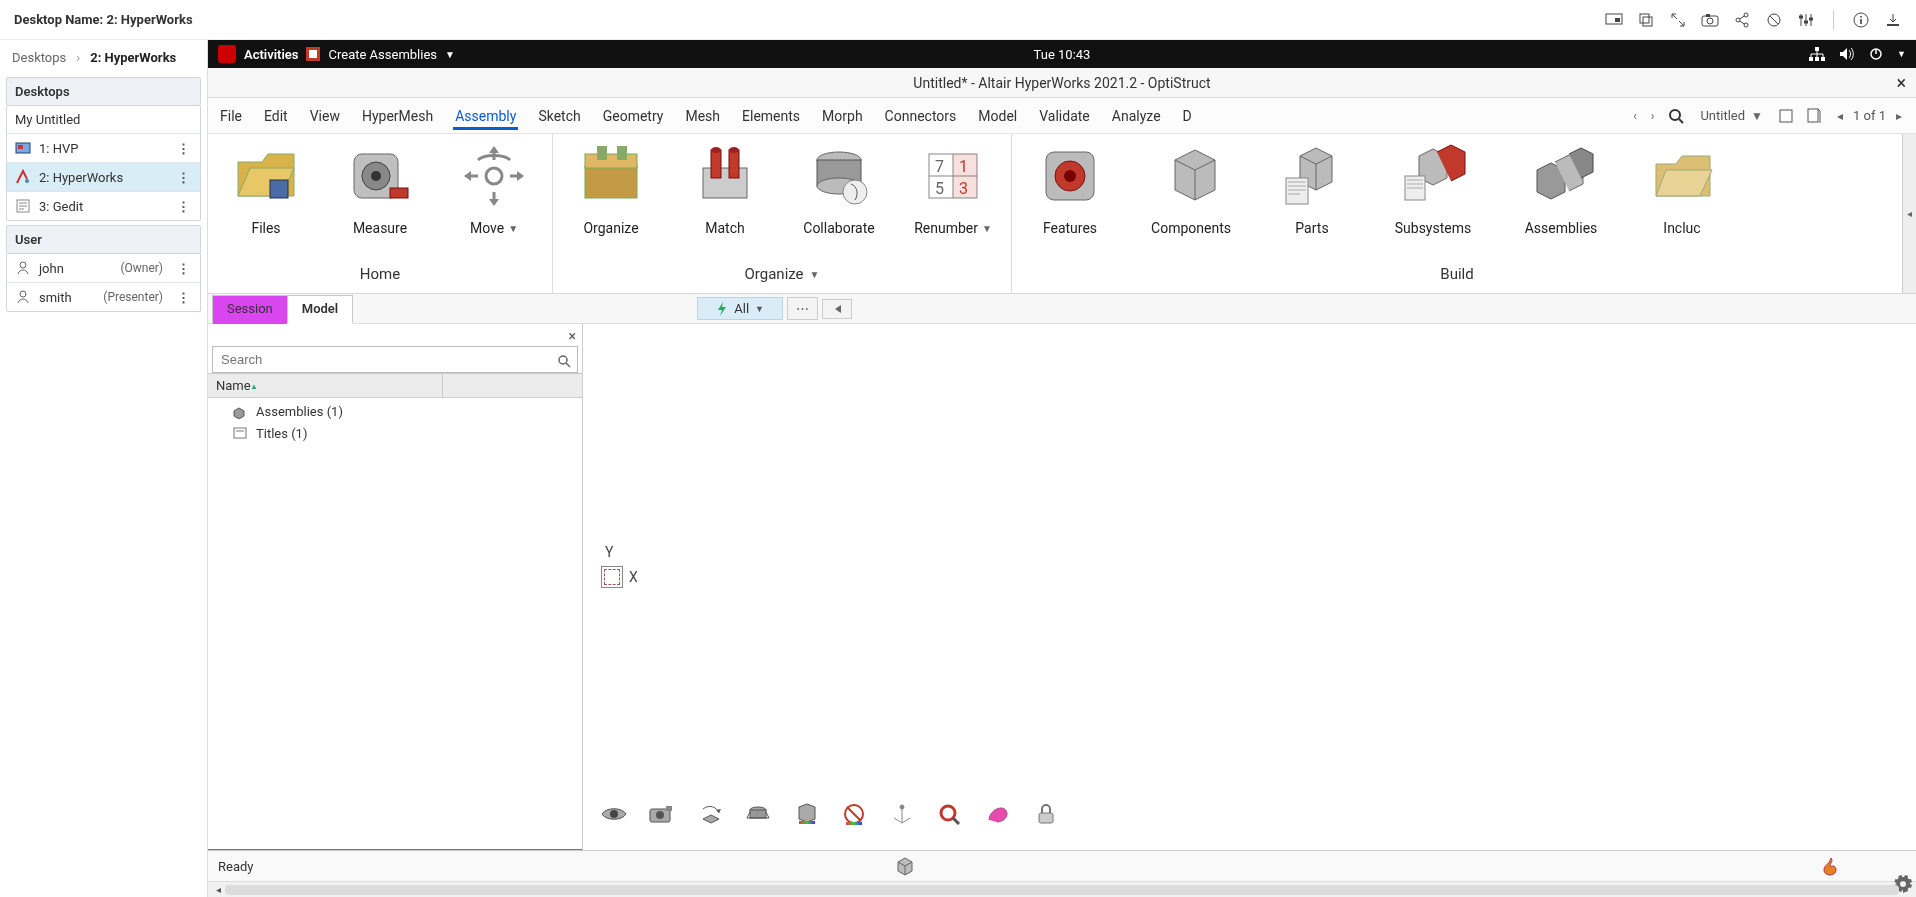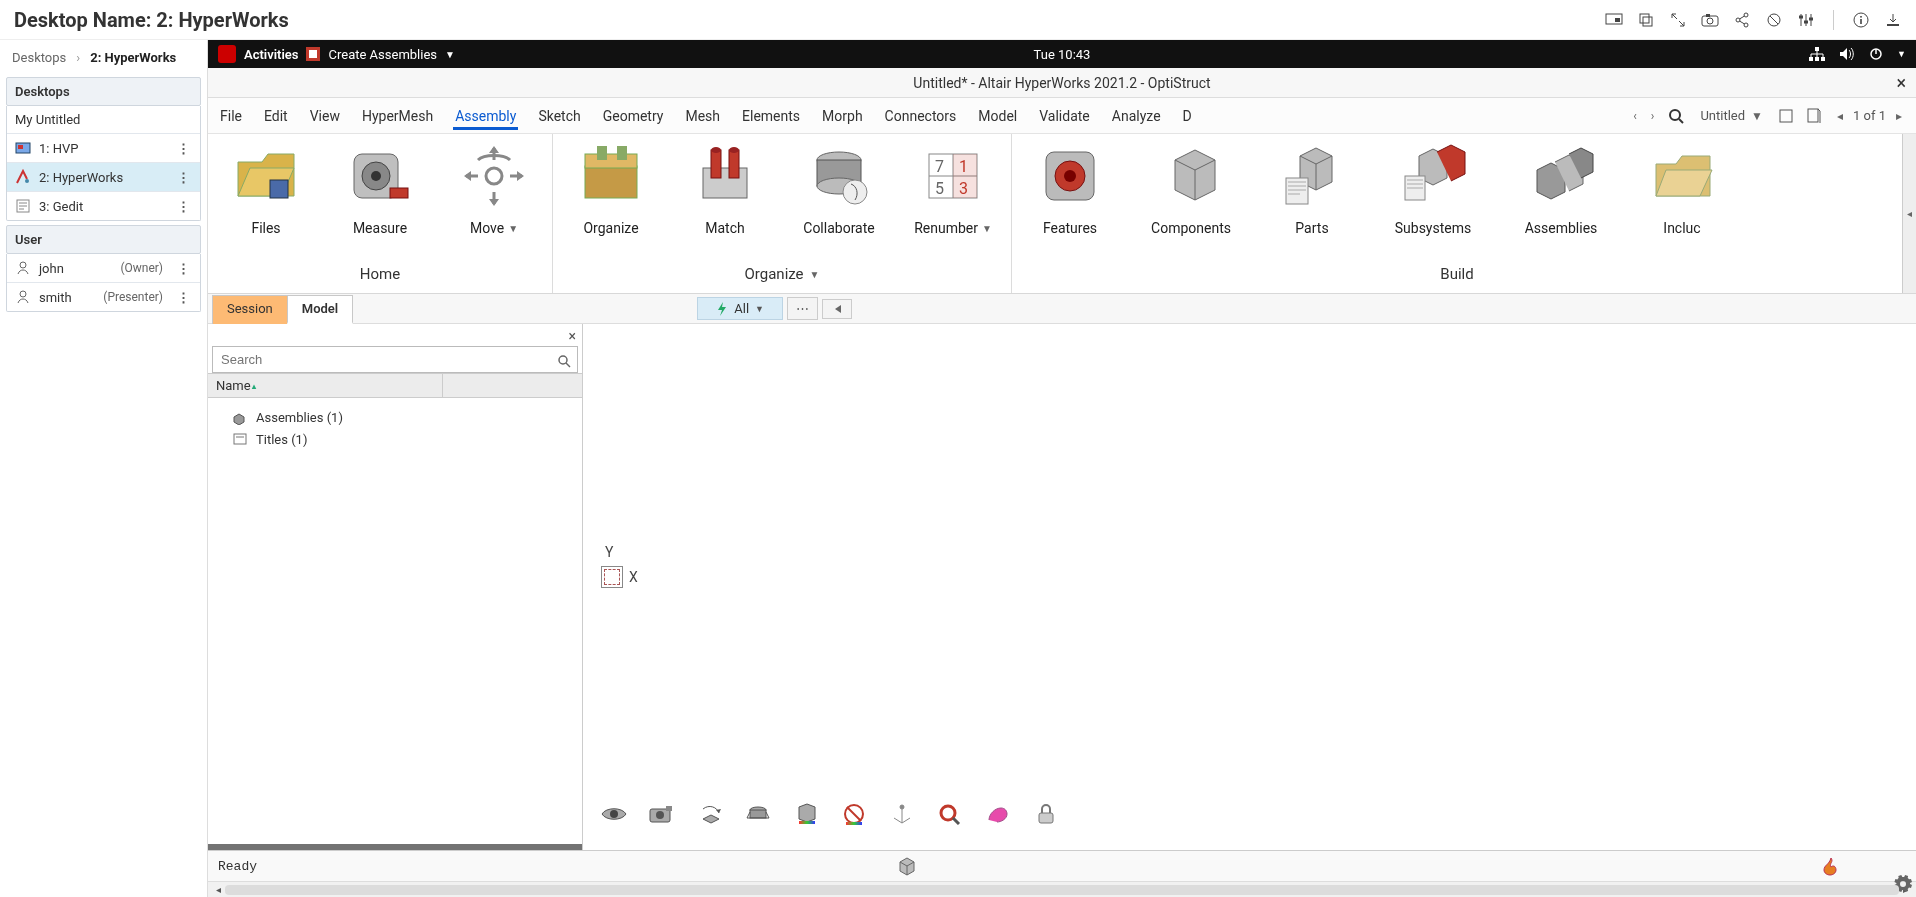--- a/index.html
+++ b/index.html
@@ -13,21 +13,21 @@
   height: 897px;
 }
 
 .topbar {
   height: 40px;
   display: flex;
   align-items: center;
   padding: 0 14px;
   border-bottom: 1px solid #eee;
 }
-.topbar-left { font-weight: 700; font-size: 20px; }
+.topbar-left { font-weight: 700; font-size: 13px; }
 .topbar-right { margin-left: auto; display: flex; align-items: center; gap: 14px; color: #444; }
 .topbar-right .sep { width: 1px; height: 20px; background: #ccc; margin: 0 4px; }
 .icon-btn { width: 18px; height: 18px; display: inline-flex; align-items: center; justify-content: center; cursor: pointer; color: #444; }
 
 
 .content { display: flex; height: calc(100% - 40px); }
 .leftpane { width: 207px; padding: 0 6px; }
 .rightpane { flex: 1; position: relative; display: flex; flex-direction: column; border-left: 1px solid #ddd; }
 
 
@@ -73,52 +73,52 @@
 .ribbon-items { display: flex; padding: 6px 10px 0; gap: 18px; flex: 1; }
 .ribbon-item { display: flex; flex-direction: column; align-items: center; width: 96px; gap: 8px; cursor: pointer; }
 .ribbon-item.wide { width: 110px; }
 .ribbon-item .lbl { font-size: 14px; color: #222; display: flex; align-items: center; gap: 4px; }
 .ribbon-group-label { text-align: center; padding: 6px 0 10px; font-size: 15px; color: #333; display: flex; align-items: center; justify-content: center; gap: 6px; }
 .ribbon .bigicon { width: 72px; height: 72px; display: flex; align-items: center; justify-content: center; }
 
 
 .subrow { display: flex; align-items: center; background: #f7f7f7; border-bottom: 1px solid #ddd; height: 30px; }
 .subtabs { display: flex; }
-.subtab { padding: 5px 14px 6px; border: 1px solid #c8c8c8; border-bottom: none; background: #fdba74; margin-left: -1px; font-size: 13px; cursor: pointer; position: relative; top: 1px; }
+.subtab { padding: 5px 14px 6px; border: 1px solid #c8c8c8; border-bottom: none; background: #d946ef; margin-left: -1px; font-size: 13px; cursor: pointer; position: relative; top: 1px; }
 .subtab:first-child { margin-left: 4px; }
 .subtab.active { background: #fff; border-bottom: 2px solid #fff; font-weight: 600; }
 .center-toolbar { margin-left: auto; margin-right: auto; display: flex; gap: 4px; align-items: center; transform: translateX(-360px); }
 .center-toolbar .btn { border: 1px solid #bcd4e4; background: #d9ecf7; padding: 3px 18px; font-size: 13px; display: flex; align-items: center; gap: 6px; cursor: pointer; }
 .center-toolbar .btn.small { padding: 3px 8px; background: #f4f4f4; border-color: #ccc; }
 
 
 .workspace { flex: 1; display: flex; background: #fff; position: relative; }
 .browser { width: 375px; border-right: 1px solid #ccc; display: flex; flex-direction: column; position: relative; }
 .browser .closex { position: absolute; right: 6px; top: 4px; cursor: pointer; color: #555; font-size: 14px; }
 .browser .search { margin: 22px 4px 0; display: flex; align-items: flex-end; border: 1px solid #bbb; }
 .browser .search input { flex: 1; border: none; outline: none; padding: 5px 8px; font-size: 13px; }
 .browser .hdr { background: #ececec; border-top: 1px solid #ccc; border-bottom: 1px solid #ccc; display: flex; }
 .browser .hdr .col { padding: 4px 8px; font-size: 13px; }
 .browser .hdr .col.name { flex: 1; display: flex; align-items: center; gap: 1px; }
-.browser .tree { flex: 1; border-bottom: 6px solid #737373; padding: 8px 6px; background: #fff; }
+.browser .tree { flex: 1; border-bottom: 1px solid #737373; padding: 2px 6px; background: #fff; }
 .treerow { display: flex; align-items: center; gap: 8px; padding: 3px 0 3px 18px; font-size: 13px; }
 .treerow .nodeicon { width: 16px; height: 16px; }
 
 .canvas { flex: 1; position: relative; }
 .axis-widget { position: absolute; left: 18px; top: 220px; font-size: 14px; color: #444; }
 .axis-widget .box { width: 22px; height: 22px; border: 1px solid #888; display: inline-block; position: relative; }
 .axis-widget .box::after { content: ""; position: absolute; left: 2px; top: 2px; right: 2px; bottom: 2px; border: 1px dashed #a55; }
 .bottom-tools { position: absolute; left: 16px; bottom: 24px; display: flex; gap: 18px; }
 .bottom-tools .ticon, .canvas-center-icon, .canvas-right-icon { width: 30px; height: 24px; display: inline-flex; align-items: center; justify-content: center; cursor: pointer; }
 .canvas-center-icon { position: absolute; left: 360px; bottom: 6px; }
 .canvas-right-icon  { position: absolute; left: 638px; bottom: 6px; }
 .gear-corner { position: absolute; right: 4px; bottom: 4px; color: #555; }
 
 
-.statusbar { height: 24px; display: flex; align-items: center; padding: 15px 10px; border-top: 1px solid #ccc; background: #f9f9f9; font-size: 13px; color: #333; font-family: Liberation Mono, monospace; }
+.statusbar { height: 24px; display: flex; align-items: center; padding: 15px 10px; border-top: 1px solid #ccc; background: #f9f9f9; font-size: 13px; color: #333; }
 .hscroll { height: 16px; display: flex; align-items: center; background: #f1f1f1; border-top: 1px solid #ddd; padding: 0 4px; }
 .hscroll .track { flex: 1; height: 10px; background: #dcdcdc; border-radius: 4px; position: relative; }
 .hscroll .chev { font-size: 10px; color: #555; padding: 0 4px; cursor: pointer; }
 
 svg { display: block; }
 </style>
 </head>
 <body>
 
 <div class="topbar">

